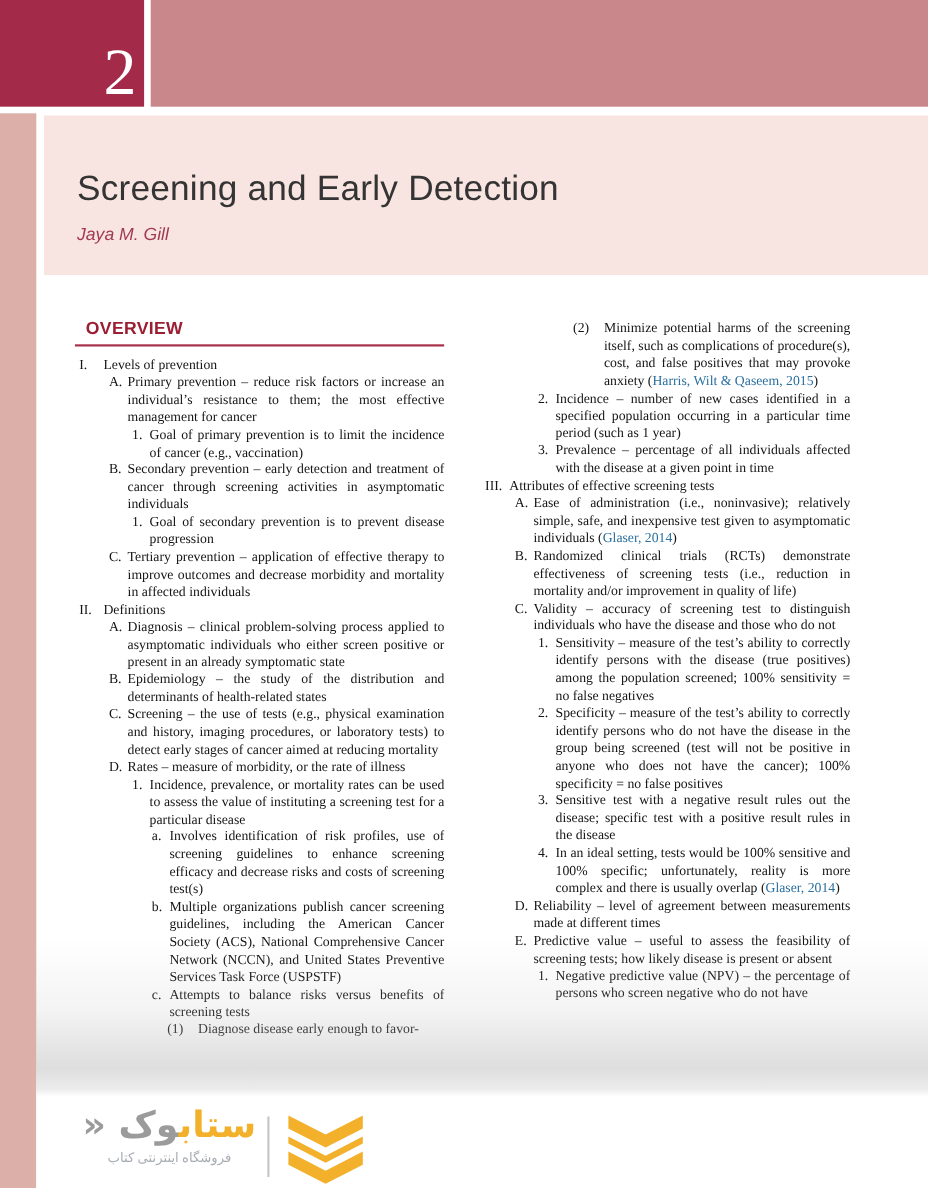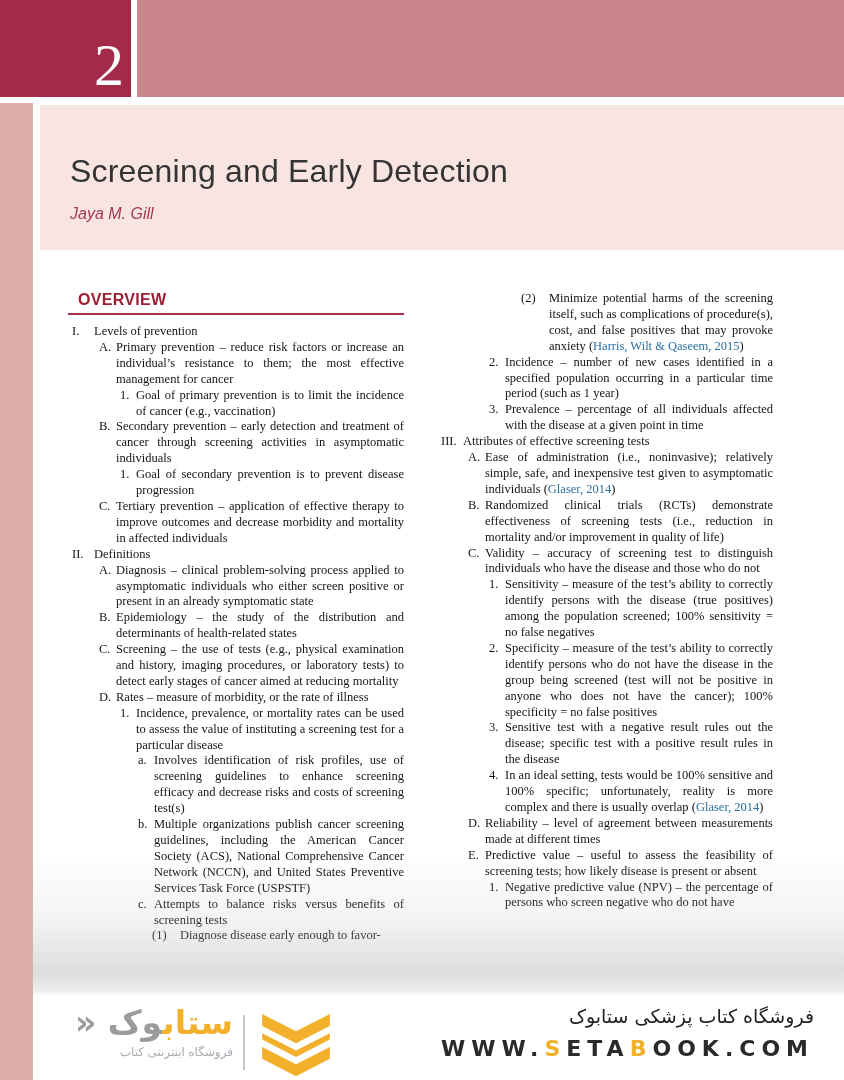--- a/index.html
+++ b/index.html
@@ -67,22 +67,22 @@
   .footer { position:absolute; left:33px; right:0; top:997px; height:83px; background:#ffffff; }
   .logo-group { position:absolute; left:42px; top:6px; }
   .wordmark {
     direction:rtl; font-family:"DejaVu Sans", sans-serif; font-weight:bold;
     font-size:33px; line-height:40px; white-space:nowrap;
   }
   .seg-yellow { color:#f2b02b; }
   .seg-gray   { color:#9b9b9b; }
   .seg-dark   { color:#2a2a2a; }
   .logo-tagline {
-    direction:rtl; text-align:right; margin-top:2px;
-    font-family:Liberation Sans, sans-serif; font-size:12px; color:#a8adb3;
+    direction:rtl; text-align:center; margin-top:2px;
+    font-family:Liberation Serif, serif; font-size:12px; color:#a8adb3;
   }
   .logo-divider { position:absolute; left:210px; top:18px; width:2px; height:55px; background:#c7c7c7; }
   .logo-emblem { position:absolute; left:226px; top:17px; }
 
   .footer-right { position:absolute; right:30px; top:6px; text-align:right; }
   .store-fa {
     direction:rtl; font-family:"DejaVu Sans", sans-serif;
     font-size:19px; color:#1f1f1f; line-height:26px;
   }
   .site-url {
@@ -154,19 +154,15 @@
     <div class="logo-group">
       <div class="wordmark"><span class="seg-yellow">ستاب</span><span class="seg-gray">وک</span><span class="seg-gray"> «</span></div>
       <div class="logo-tagline">فروشگاه اینترنتی کتاب</div>
     </div>
     <div class="logo-divider"></div>
     <svg class="logo-emblem" width="74" height="64" viewBox="0 0 80 70">
       <path d="M3,0 L40,19 L77,0 L77,13 L40,32 L3,13 Z" fill="#f2b02b"></path>
       <path d="M3,21 L40,40 L77,21 L77,28 L40,47 L3,28 Z" fill="#f2b02b"></path>
       <path d="M3,36 L40,55 L77,36 L77,49 L40,68 L3,49 Z" fill="#f2b02b"></path>
     </svg>
-    <div class="footer-right">
-      <div class="store-fa">فروشگاه کتاب پزشکی ستابوک</div>
-      <div class="site-url"><span class="seg-dark">WWW.</span><span class="seg-yellow">S</span><span class="seg-dark">ETA</span><span class="seg-yellow">B</span><span class="seg-dark">OOK.COM</span></div>
-    </div>
   </div>
 
 </div>
 
 </body></html>

